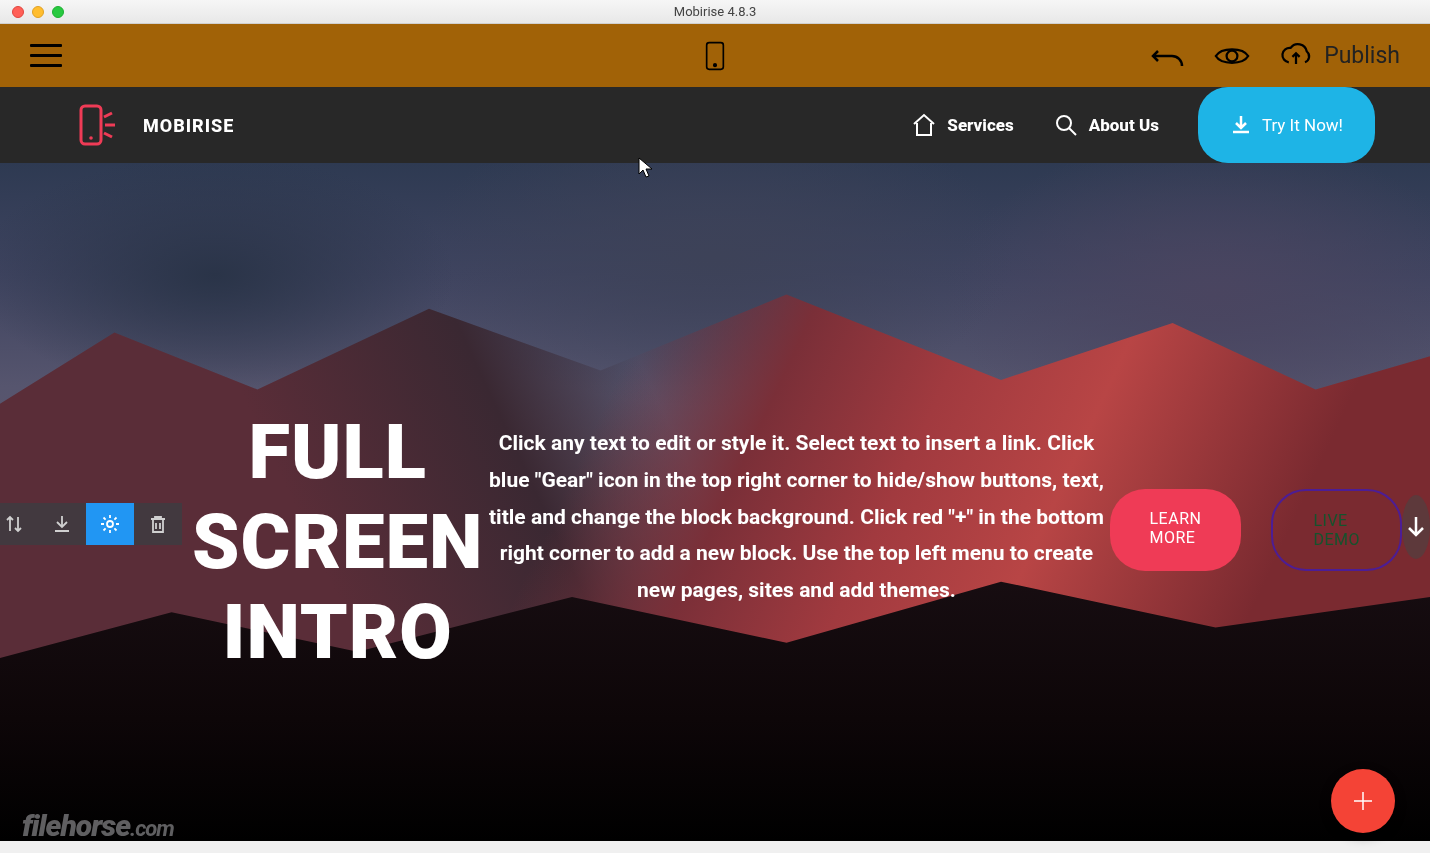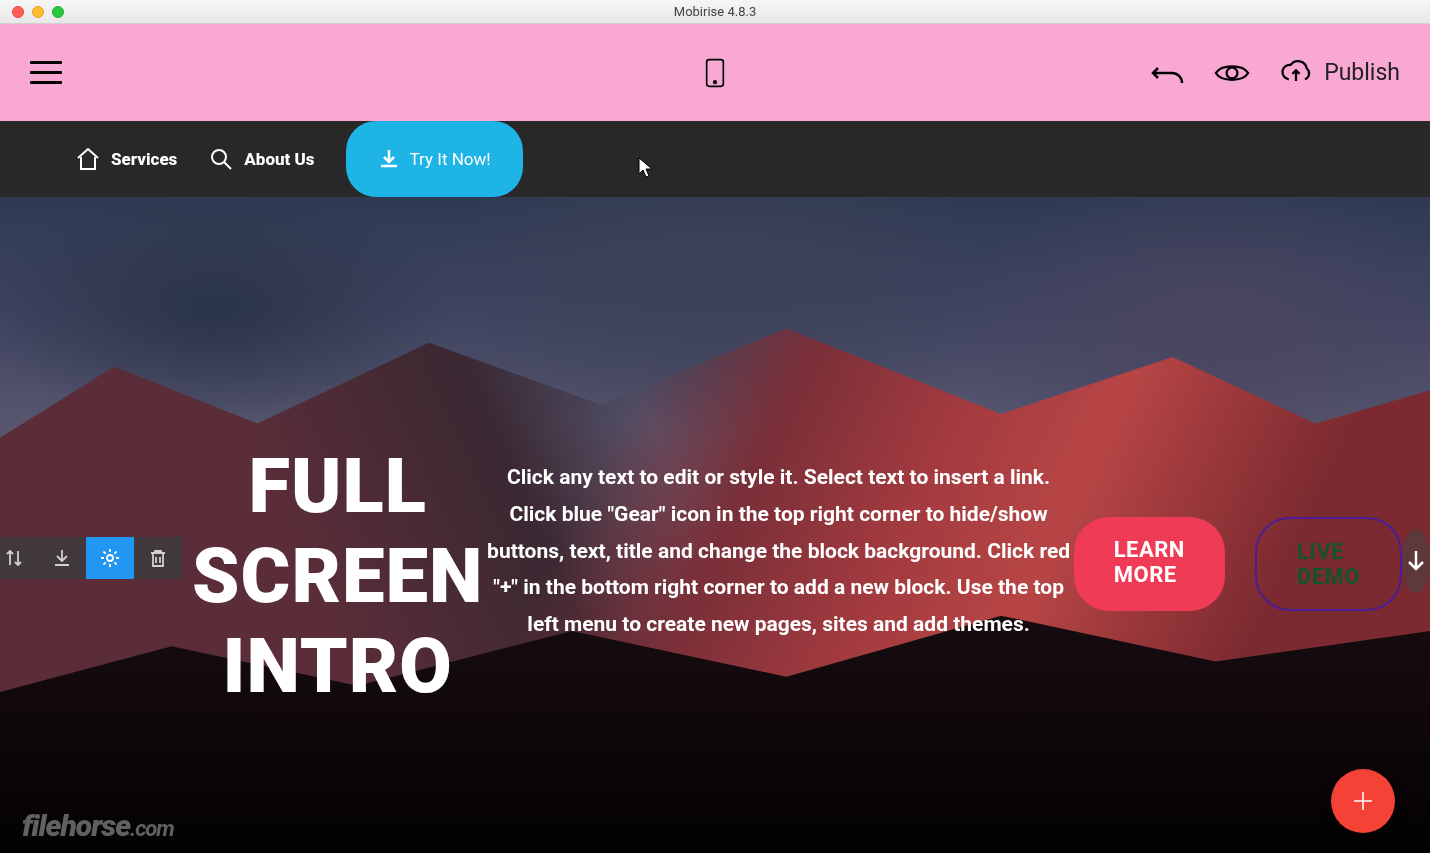--- a/index.html
+++ b/index.html
@@ -23,22 +23,22 @@
 }
 .traffic-lights { display: flex; gap: 8px; padding-left: 12px; }
 .traffic-light { width: 12px; height: 12px; border-radius: 50%; }
 .tl-red { background: #ff5f57; border: 1px solid #e1453e; }
 .tl-yellow { background: #ffbd2e; border: 1px solid #e1a123; }
 .tl-green { background: #28c940; border: 1px solid #1db032; }
 .title-text { position: absolute; left: 50%; transform: translateX(-50%); font-size: 13px; color: #444; }
 
 
 .app-toolbar {
-  height: 97px;
-  background: #f9a8d4;
+  height: 63px;
+  background: #a16207;
   display: flex;
   align-items: center;
   padding: 0 30px;
   justify-content: space-between;
 }
 .hamburger { display: flex; flex-direction: column; gap: 7px; cursor: pointer; }
 .hamburger span { width: 32px; height: 3px; background: #000; border-radius: 1px; }
 .toolbar-center { position: absolute; left: 50%; transform: translateX(-50%); }
 .toolbar-right { display: flex; align-items: center; gap: 28px; }
 .toolbar-icon-btn { color: #000; display: flex; align-items: center; gap: 10px; cursor: pointer; }
@@ -49,21 +49,21 @@
 .site-navbar {
   height: 76px;
   background: #282828;
   display: flex;
   align-items: center;
   padding: 0 55px 0 75px;
   justify-content: space-between;
 }
 .brand { display: flex; align-items: center; gap: 18px; }
 .brand-text { color: #fff; font-weight: 800; letter-spacing: 1px; font-size: 18px; }
-.nav-right { display: flex; align-items: center; gap: 31px; }
+.nav-right { display: flex; align-items: center; gap: 39px; }
 .nav-item { display: flex; align-items: center; gap: 10px; color: #fff; font-weight: 800; font-size: 17px; cursor: pointer; }
 .nav-item svg { width: 26px; height: 26px; }
 .nav-cta {
   background: #1eb4e6;
   color: #fff;
   border-radius: 30px;
   padding: 27px 32px;
   display: flex;
   align-items: center;
   gap: 10px;
@@ -122,22 +122,22 @@
   max-width: 1010px;
   text-align: center;
   font-size: 21px;
   font-weight: 700;
   line-height: 1.75;
 }
 .hero-buttons { margin-top: 55px; display: flex; gap: 30px; }
 .btn {
   border-radius: 35px;
   padding: 20px 40px;
-  font-weight: 700;
-  font-size: 22px;
+  font-weight: 400;
+  font-size: 16px;
   letter-spacing: 0.5px;
   cursor: pointer;
 }
 .btn-primary { background: #ef3b56; color: #fff; }
 .btn-outline { border: 2px solid #4c1d95; color: #14532d; background: transparent; }
 
 .scroll-down {
   margin-top: 50px;
   width: 64px; height: 64px;
   border-radius: 50%;
@@ -245,20 +245,30 @@
       <svg viewBox="0 0 40 30" fill="none" stroke="#000" stroke-width="2.5">
         <path d="M12 22 A8 8 0 0 1 14 6 A10 10 0 0 1 32 10 A7 7 0 0 1 30 22"></path>
         <path d="M20 24 V12 M16 16 L20 12 L24 16"></path>
       </svg>
       <span class="publish-label">Publish</span>
     </div>
   </div>
 </div>
 
 <div class="site-navbar">
+  <div class="brand">
+    <svg width="50" height="50" viewBox="0 0 50 50">
+      <rect x="6" y="6" width="20" height="38" rx="4" fill="none" stroke="#ef3b56" stroke-width="3"></rect>
+      <circle cx="16" cy="38" r="1.8" fill="#ef3b56"></circle>
+      <line x1="30" y1="25" x2="40" y2="25" stroke="#ef3b56" stroke-width="3"></line>
+      <line x1="29" y1="17" x2="37" y2="13" stroke="#ef3b56" stroke-width="3"></line>
+      <line x1="29" y1="33" x2="37" y2="37" stroke="#ef3b56" stroke-width="3"></line>
+    </svg>
+    <span class="brand-text">MOBIRISE</span>
+  </div>
   <div class="nav-right">
     <div class="nav-item">
       <svg viewBox="0 0 26 26" fill="none" stroke="#fff" stroke-width="2">
         <path d="M3 12 L13 3 L23 12"></path>
         <path d="M6 11 V23 H20 V11"></path>
       </svg>
       <span>Services</span>
     </div>
     <div class="nav-item">
       <svg viewBox="0 0 26 26" fill="none" stroke="#fff" stroke-width="2">

